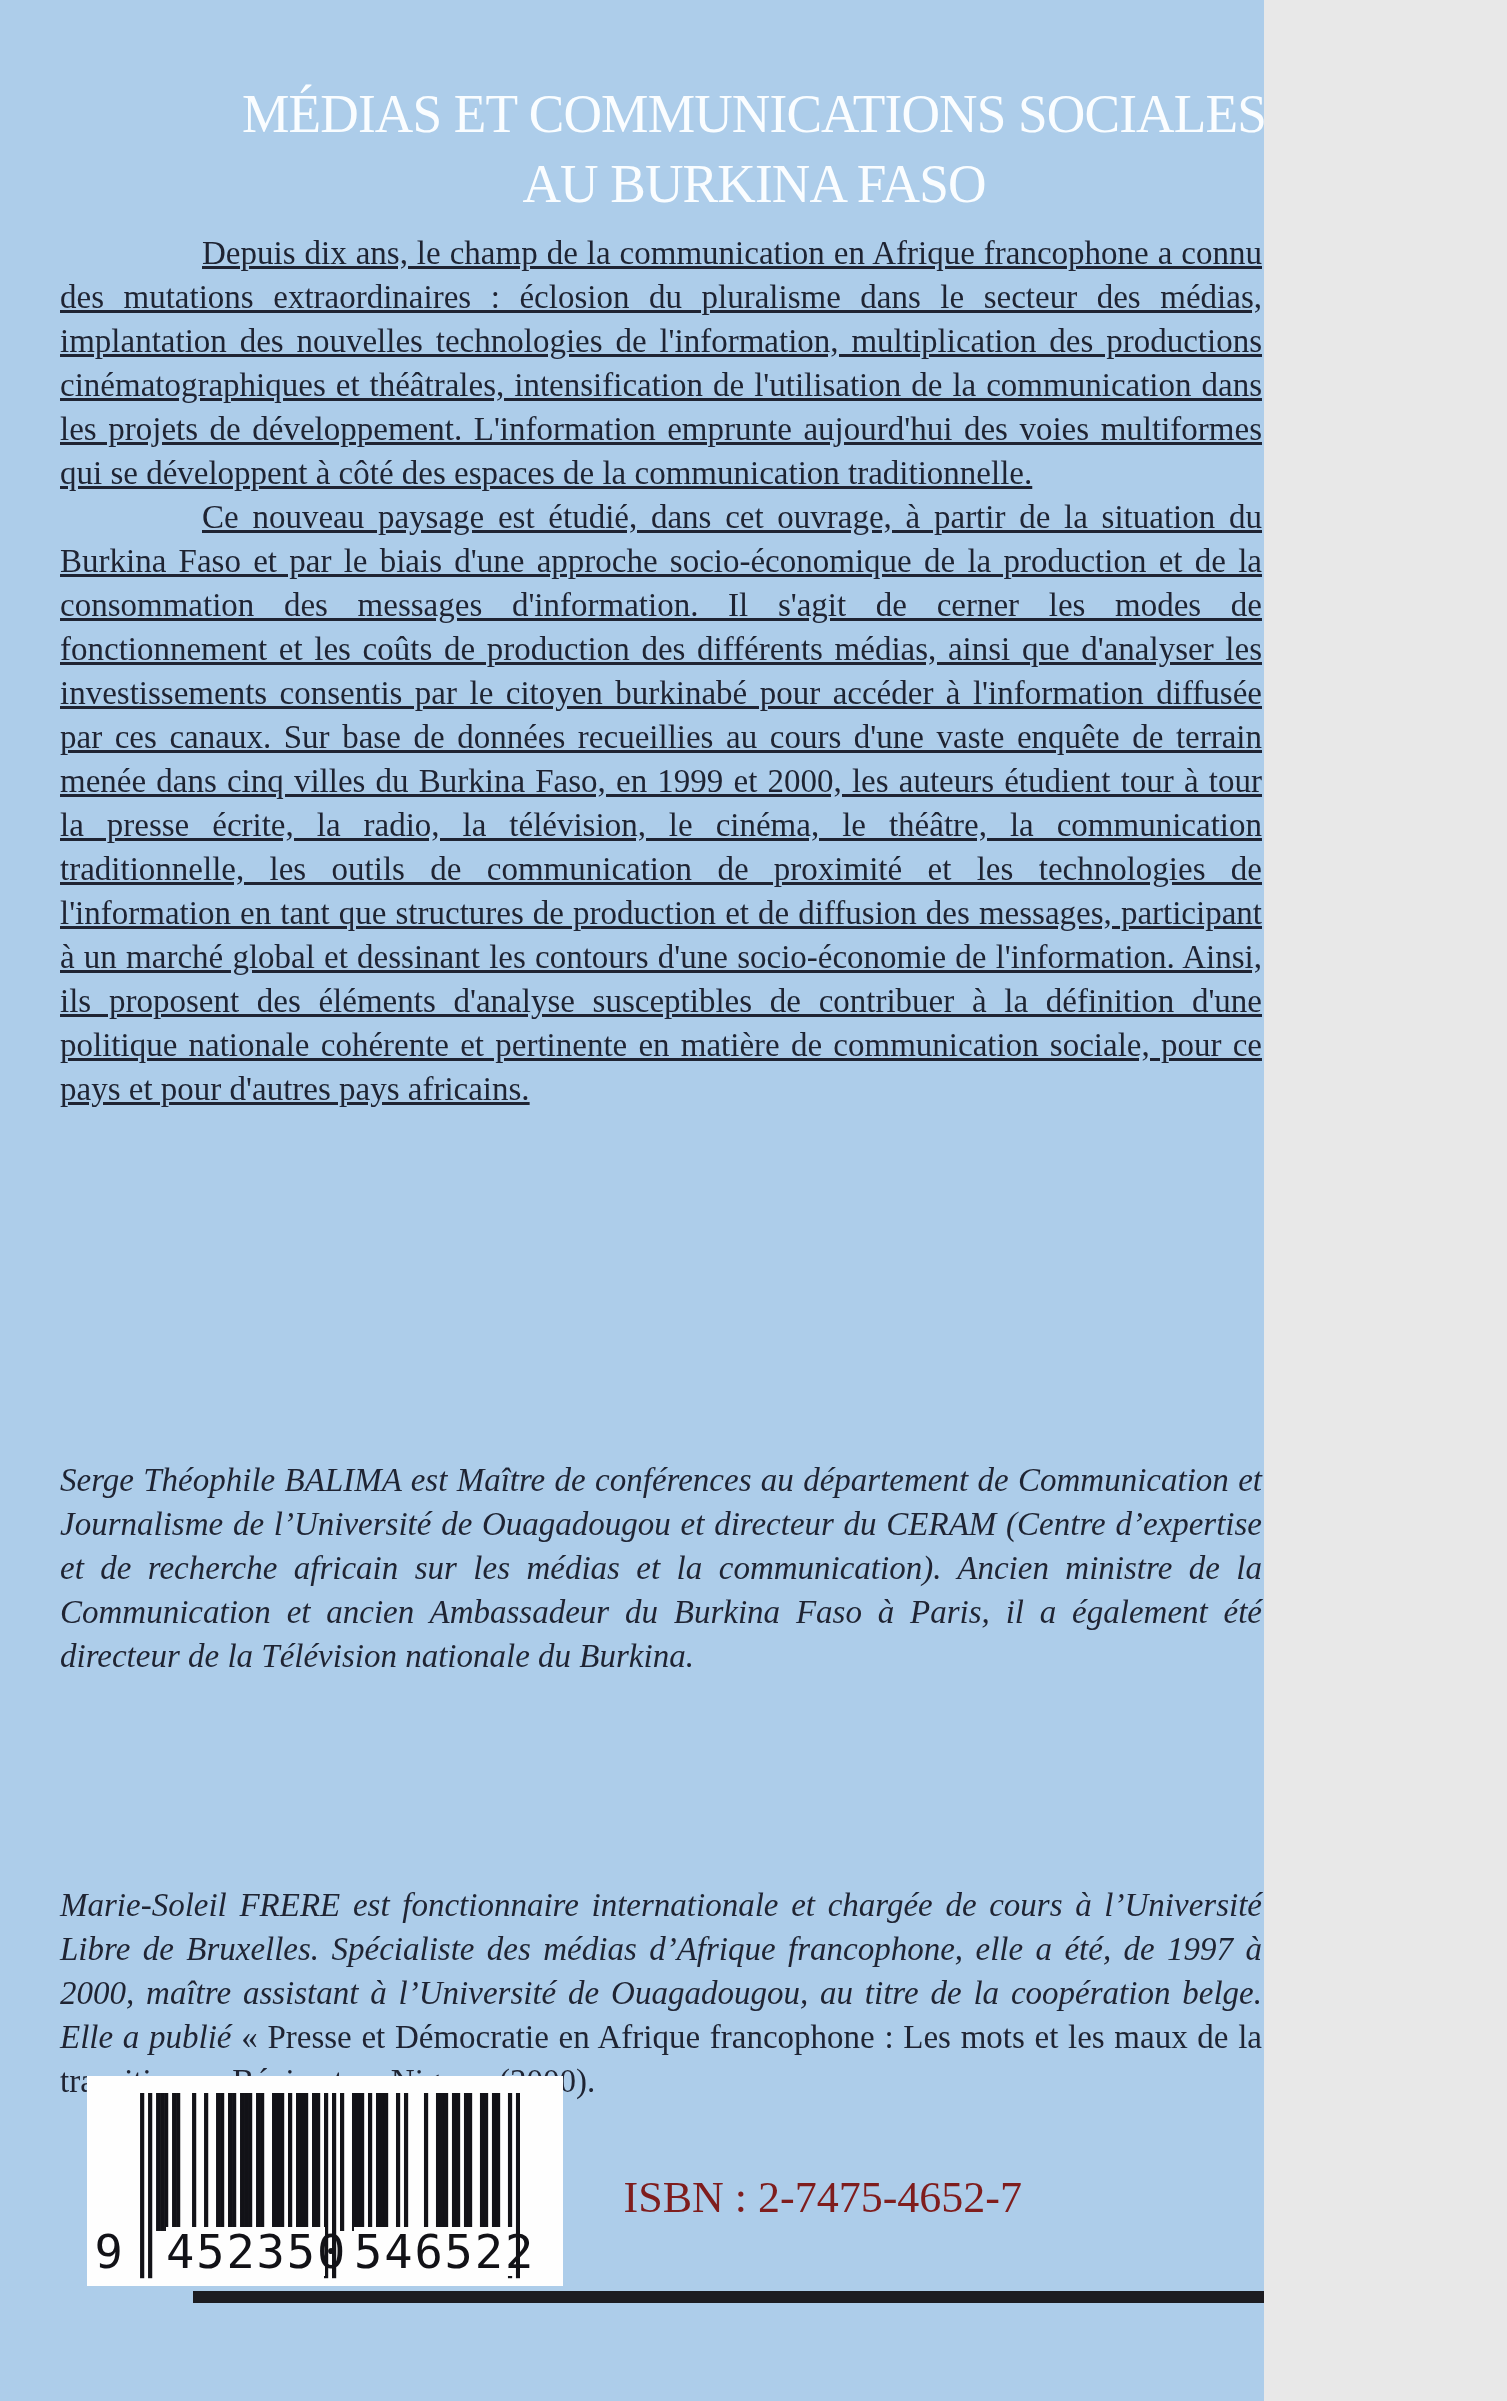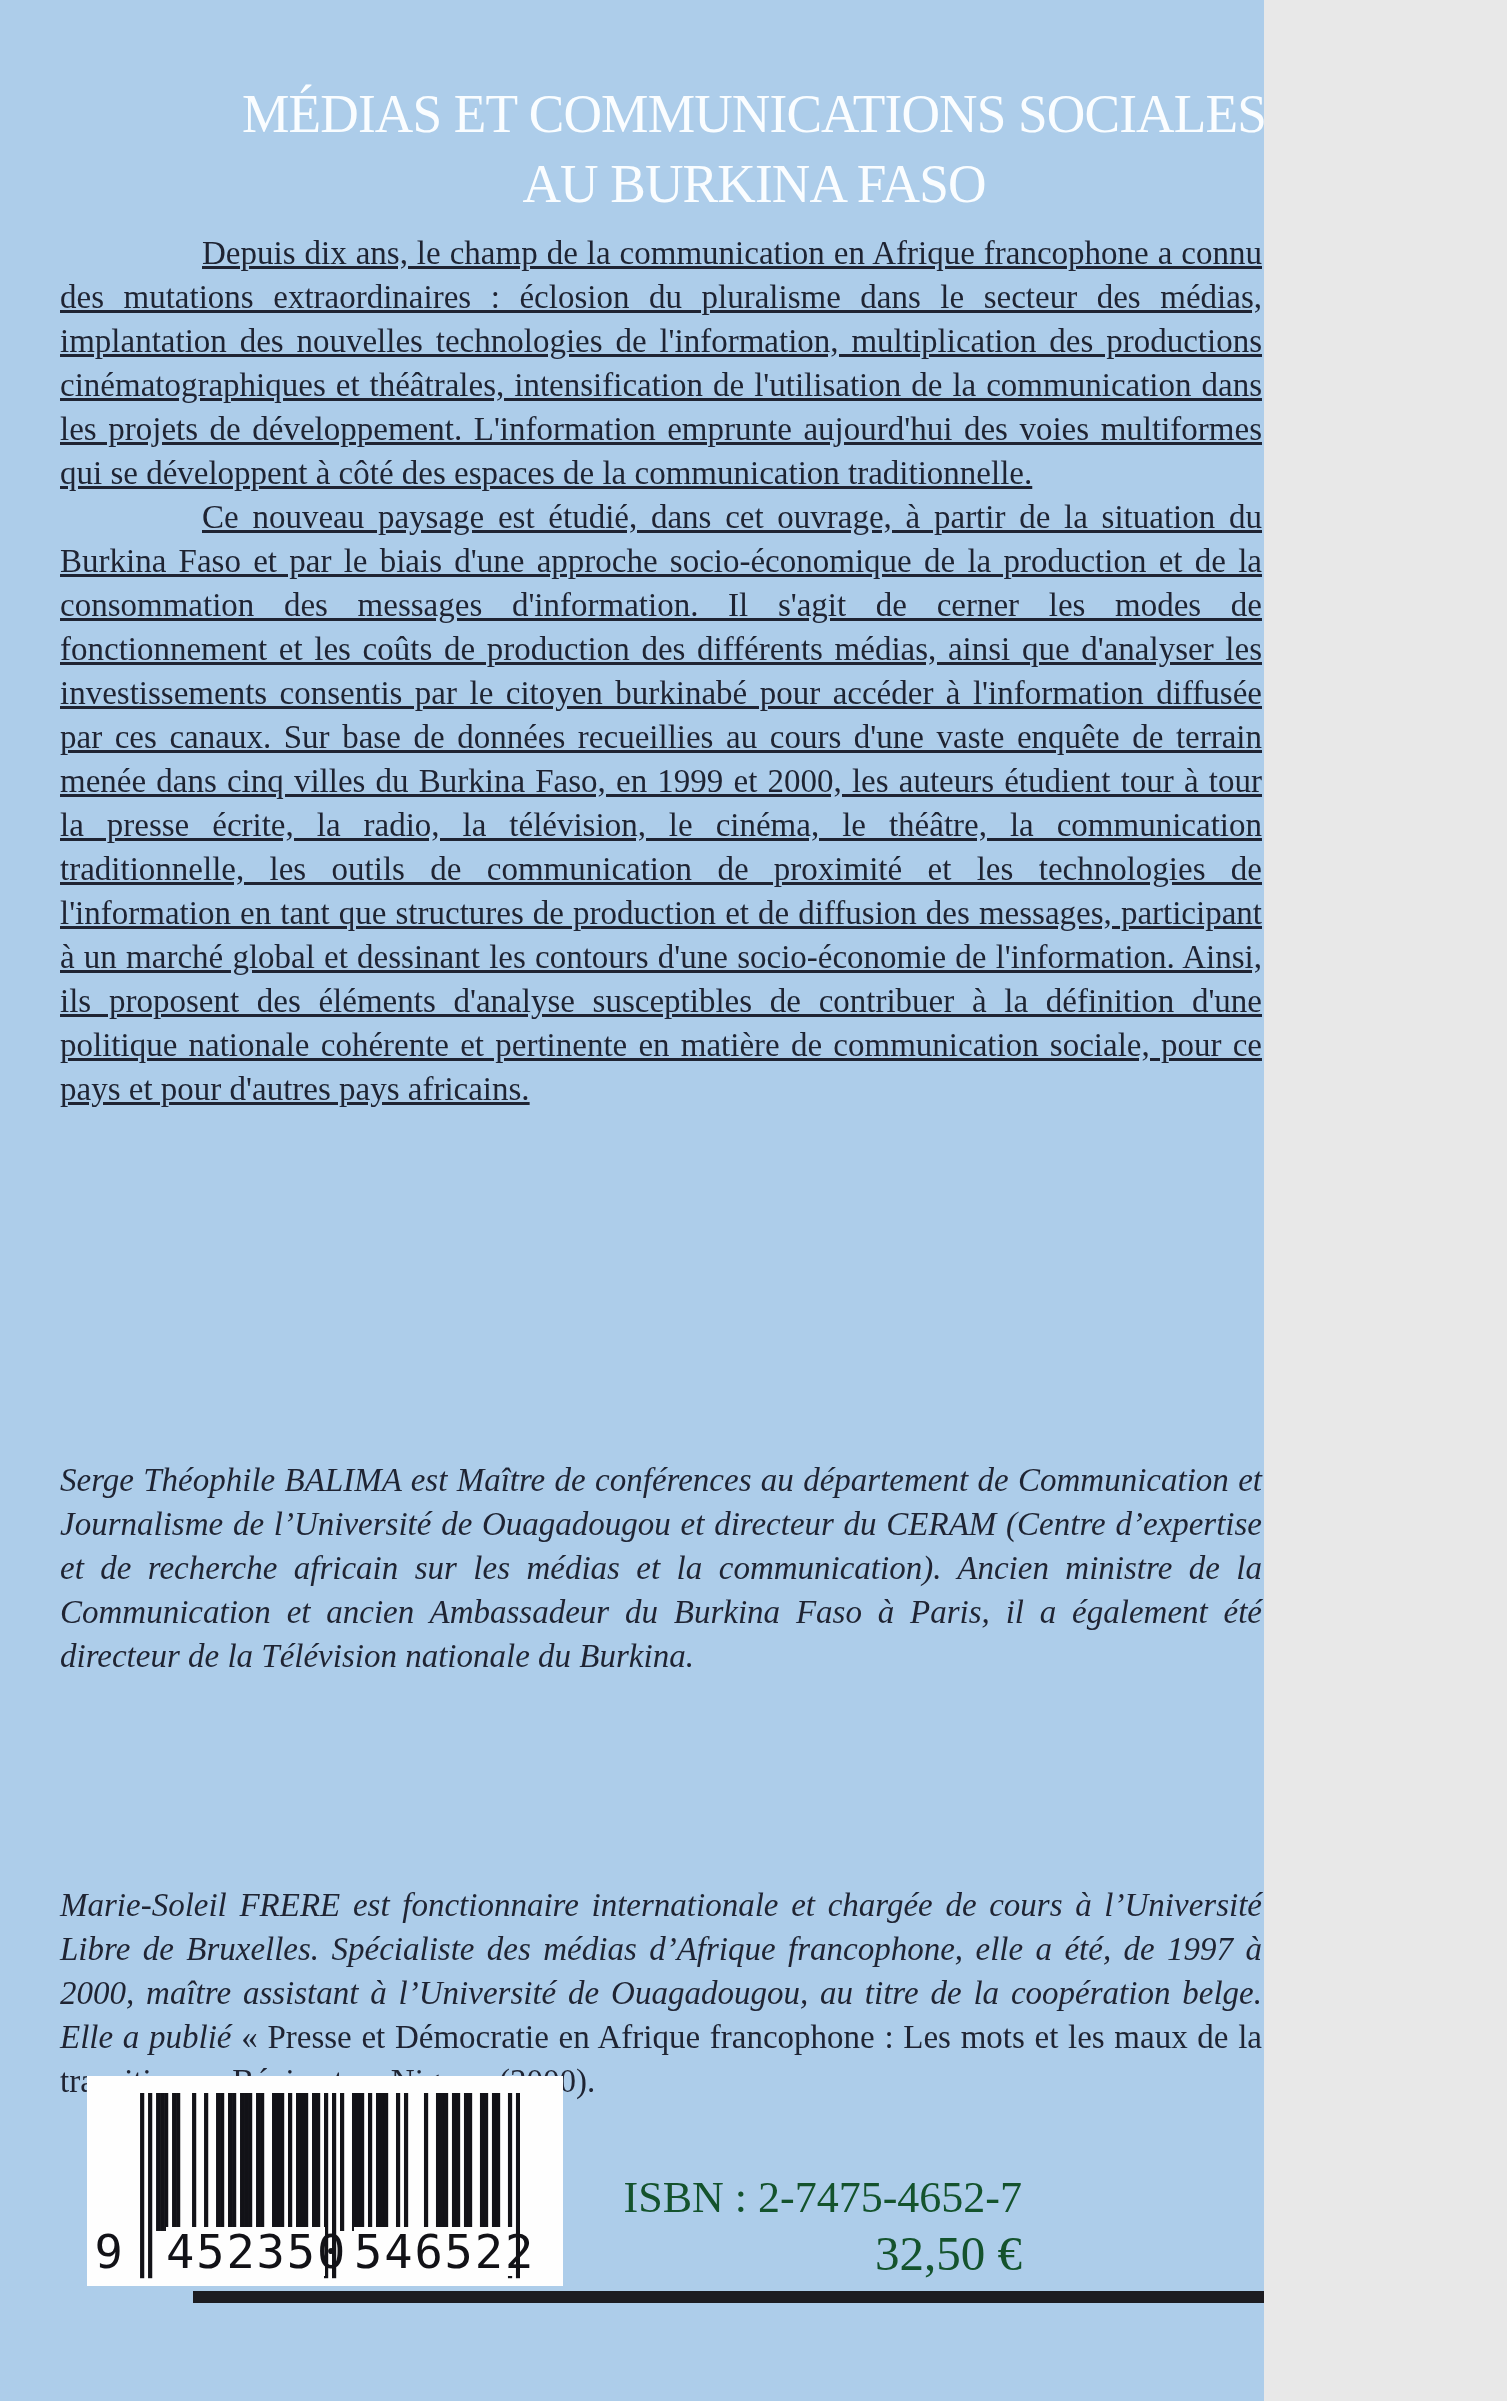--- a/index.html
+++ b/index.html
@@ -43,21 +43,21 @@
   .barcode-panel svg{position:absolute;left:53px;top:17px;fill:#121217;}
   .bc-digit{
     position:absolute;font-family:"DejaVu Sans Mono","Liberation Mono",monospace;
     font-size:47px;color:#121217;top:151px;line-height:49px;
   }
   .bc-lead{left:7.6px;}
   .bc-g1{left:79px;width:159px;text-align:center;letter-spacing:1.9px;background:#fefefe;}
   .bc-g2{left:267px;width:159px;text-align:center;letter-spacing:1.9px;background:#fefefe;}
   
   .imprint{
-    position:absolute;right:242px;top:2173px;text-align:right;color:#14532d;
+    position:absolute;right:242px;top:2173px;text-align:right;color:#7f1d1d;
   }
   .isbn{font-size:44px;line-height:49px;margin:0;}
   .price{font-size:49px;line-height:55px;margin:3.8px 0 0 0;}
   
   .frame-right{
     position:absolute;left:1321px;top:263px;width:10.4px;height:2040px;
     background:#1c1c21;
   }
   .frame-bottom{
     position:absolute;left:193px;top:2291px;width:1138px;height:12.3px;
@@ -139,20 +139,19 @@
         <rect x="389.31" y="0" width="4.44" height="196"></rect>
         <rect x="397.77" y="0" width="4.44" height="196"></rect>
       </svg>
     <span class="bc-digit bc-lead">9</span>
     <span class="bc-digit bc-g1">452350</span>
     <span class="bc-digit bc-g2">546522</span>
   </div>
 
   <div class="imprint">
     <p class="isbn">ISBN : 2-7475-4652-7</p>
-    <p class="price">32,50 €</p>
   </div>
 
   <div class="frame-right"></div>
   <div class="frame-bottom"></div>
 
 </div>
 
 
 </body></html>

